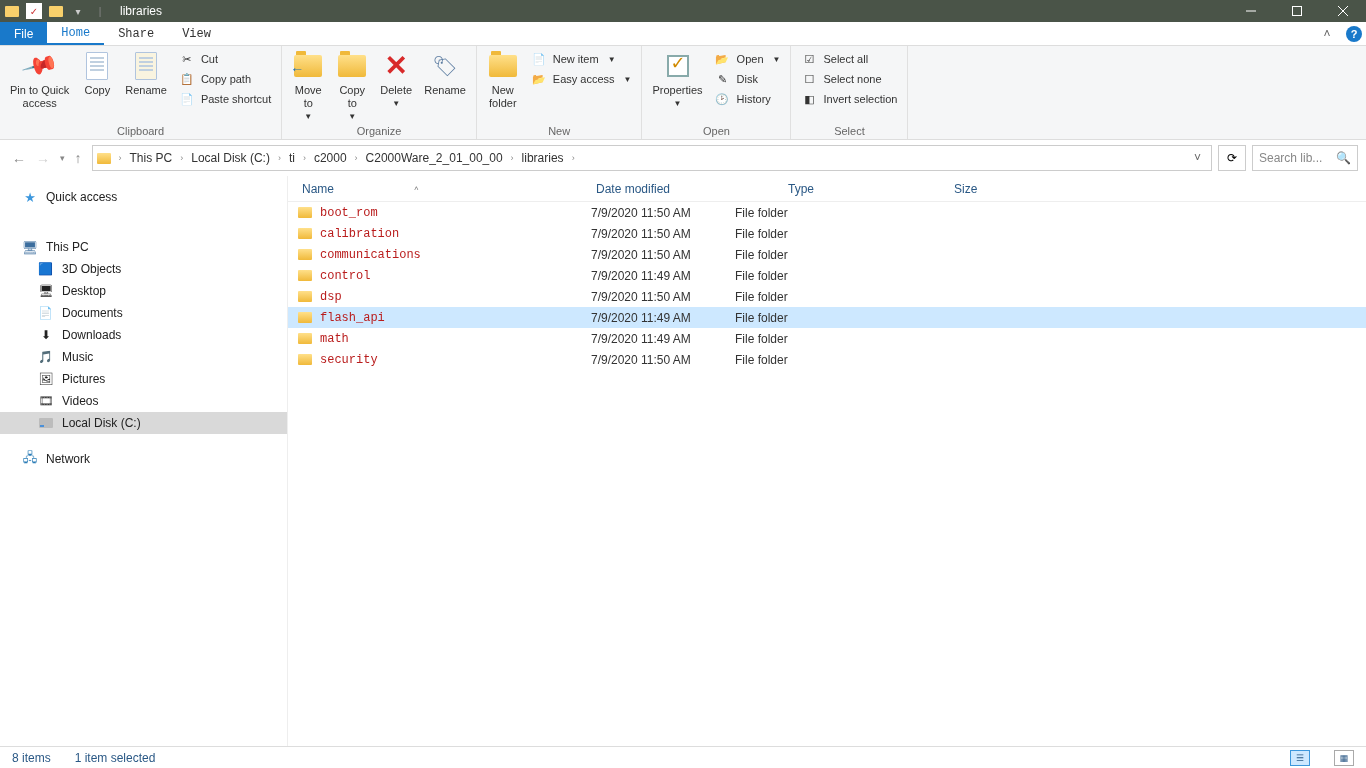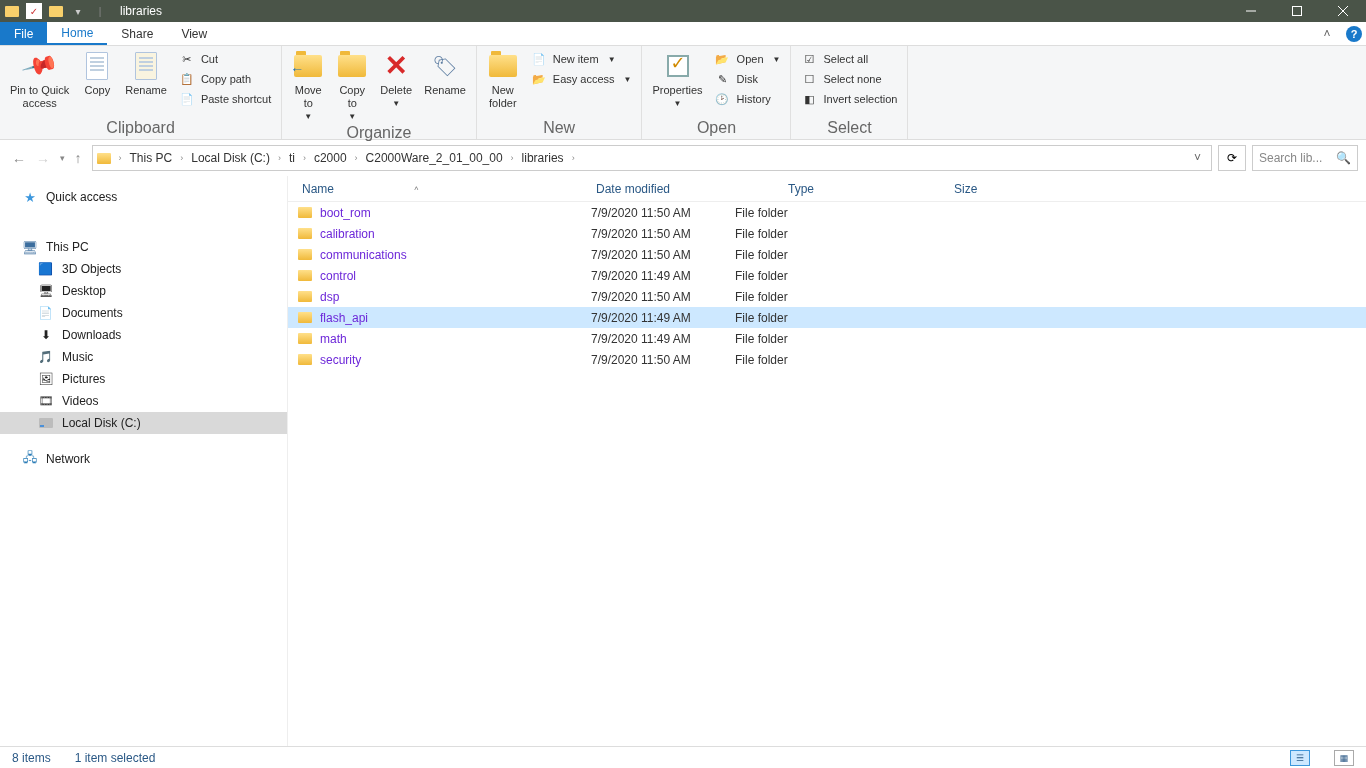--- a/index.html
+++ b/index.html
@@ -12,32 +12,32 @@
 .titlebar .folder-mini { background: #f8d06b; width: 14px; height: 11px; border-radius: 1px; }
 .titlebar .title-text { margin-left: 8px; color: #fff; font-size: 12px; }
 .titlebar .spacer { flex: 1; }
 .titlebar .win-controls { display: flex; }
 .titlebar .win-btn { width: 46px; height: 22px; display: flex; align-items: center; justify-content: center; color: #fff; }
 .titlebar .win-btn svg { stroke: #fff; fill: none; }
 
 
 .menutabs { height: 24px; background: #fff; display: flex; align-items: stretch; border-bottom: 1px solid #ddd; }
 .menutabs .file-tab { background: #1979ca; color: #fff; padding: 0 14px; display: flex; align-items: center; }
-.menutabs .tab { padding: 0 14px; display: flex; align-items: center; color: #333; }
+.menutabs .tab { padding: 0 14px; display: flex; align-items: center; color: #333; font-family: Liberation Mono, monospace; }
 .menutabs .tab.active { border-bottom: 2px solid #1979ca; color: #1979ca; }
 .menutabs .tabs-spacer { flex: 1; }
 .menutabs .collapse { width: 30px; display: flex; align-items: center; justify-content: center; }
 .menutabs .help { width: 24px; display: flex; align-items: center; justify-content: center; }
 .help-circle { width: 16px; height: 16px; border-radius: 50%; background: #1979ca; color: #fff; font-size: 11px; display: flex; align-items: center; justify-content: center; font-weight: bold; }
 
 
 .ribbon { height: 94px; background: #f5f6f7; display: flex; border-bottom: 1px solid #ddd; }
 .ribbon-group { border-right: 1px solid #e0e0e0; display: flex; flex-direction: column; padding: 2px 4px 0; }
 .ribbon-group .group-body { flex: 1; display: flex; align-items: flex-start; }
-.ribbon-group .group-label { text-align: center; color: #666; font-size: 16px; padding-bottom: 2px; }
+.ribbon-group .group-label { text-align: center; color: #666; font-size: 11px; padding-bottom: 2px; }
 .big-btn { display: flex; flex-direction: column; align-items: center; padding: 2px 6px; gap: 2px; color: #333; font-size: 11px; text-align: center; line-height: 1.2; }
 .big-btn .icon-slot { width: 32px; height: 32px; display: flex; align-items: center; justify-content: center; }
 .small-stack { display: flex; flex-direction: column; gap: 2px; padding: 2px 4px; }
 .small-btn { display: flex; align-items: center; gap: 6px; font-size: 11px; color: #333; padding: 1px 2px; white-space: nowrap; }
 .small-btn .icon-slot { width: 16px; height: 16px; display: flex; align-items: center; justify-content: center; }
 
 .folder-shape { width: 28px; height: 22px; background: linear-gradient(#ffe08a, #f0b93a); border-radius: 2px; position: relative; }
 .folder-shape::before { content: ""; position: absolute; top: -4px; left: 2px; width: 10px; height: 4px; background: #f0b93a; border-radius: 1px 1px 0 0; }
 .paper-shape { width: 22px; height: 28px; background: #fff; border: 1px solid #b0c4de; border-radius: 1px; position: relative; }
 .paper-shape::after { content: ""; position: absolute; left: 3px; right: 3px; top: 4px; height: 2px; background: #c0d0e0; box-shadow: 0 4px 0 #c0d0e0, 0 8px 0 #c0d0e0, 0 12px 0 #c0d0e0; }
@@ -79,21 +79,21 @@
 .filelist { flex: 1; }
 .colheaders { display: flex; height: 26px; align-items: center; border-bottom: 1px solid #eee; color: #2a5885; font-size: 12px; gap: 48px; }
 .col-name { width: 260px; padding-left: 14px; display: flex; align-items: center; }
 .col-date { width: 144px; }
 .col-type { width: 118px; }
 .col-size { width: 80px; }
 .col-name .sort-arrow { margin-left: 80px; font-size: 8px; color: #777; }
 .file-row { display: flex; height: 21px; align-items: center; padding-left: 8px; }
 .file-row.selected { background: #cde8ff; }
 .file-row .row-icon { width: 18px; display: flex; align-items: center; justify-content: center; margin-right: 6px; }
-.file-row .fname { width: 228px; color: #6d28d9; }
+.file-row .fname { width: 228px; color: #b91c1c; font-family: Liberation Mono, monospace; }
 .file-row .fdate { width: 144px; color: #333; margin-left: 43px; }
 .file-row .ftype { width: 118px; color: #333; }
 .file-row .fsize { width: 80px; color: #333; }
 
 
 .statusbar { height: 22px; border-top: 1px solid #ddd; display: flex; align-items: center; padding: 0 12px; gap: 24px; color: #2a5885; }
 .statusbar .sp { flex: 1; }
 .view-toggle { width: 20px; height: 16px; border: 1px solid #aaa; display: flex; align-items: center; justify-content: center; font-size: 9px; }
 .view-toggle.active { background: #cde8ff; border-color: #3c97dd; }
 </style>

